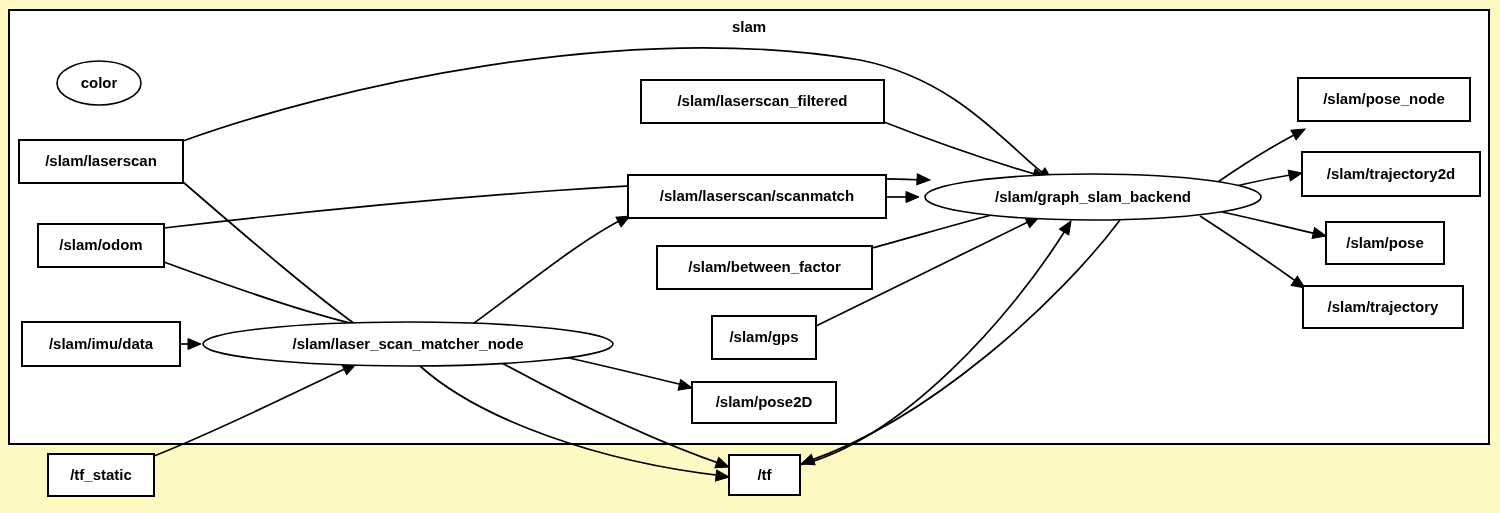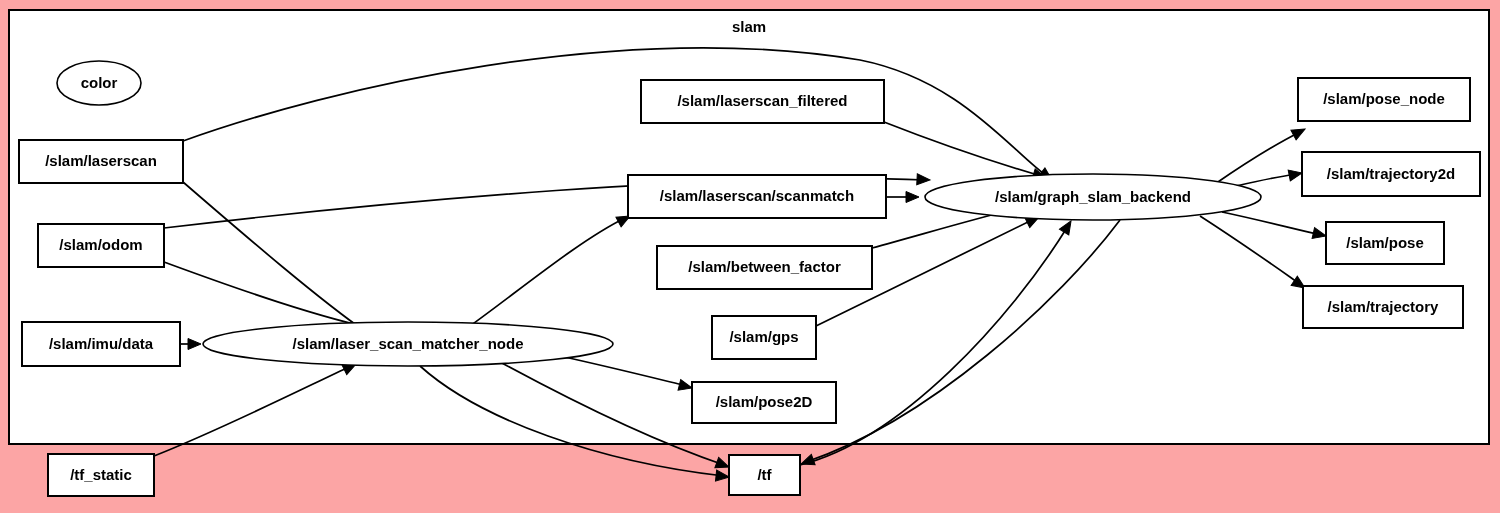--- a/index.html
+++ b/index.html
@@ -5,21 +5,21 @@
 <style>
   html, body {
     margin: 0;
     padding: 0;
     background: #ffffff;
   }
   #canvas {
     position: relative;
     width: 1500px;
     height: 513px;
-    background: #fca5a5;
+    background: #fef9c3;
     overflow: hidden;
     font-family: "Liberation Sans", sans-serif;
   }
   #graph-svg {
     position: absolute;
     left: 0;
     top: 0;
     width: 1500px;
     height: 513px;
   }

